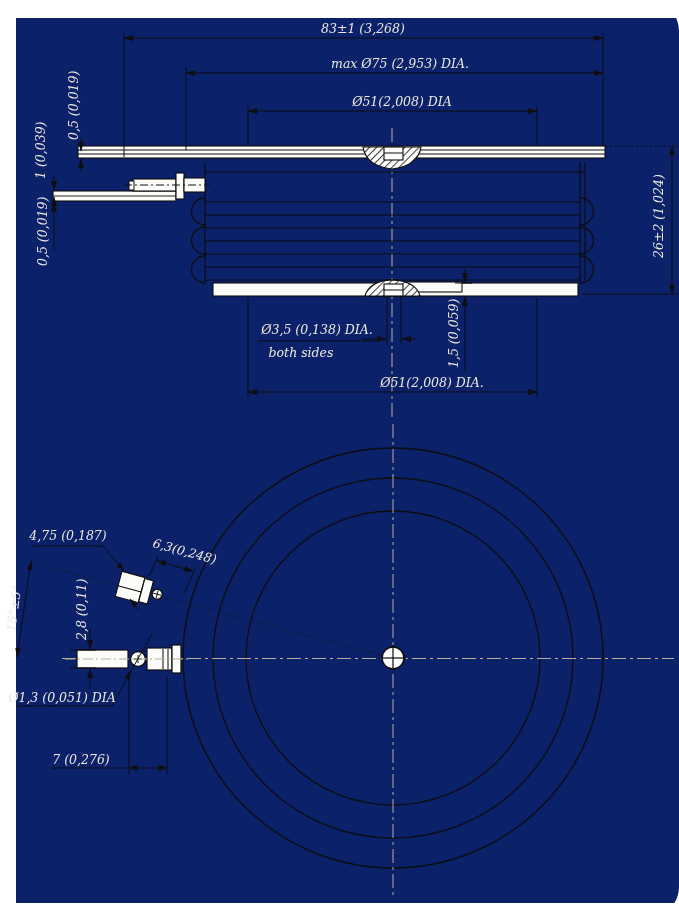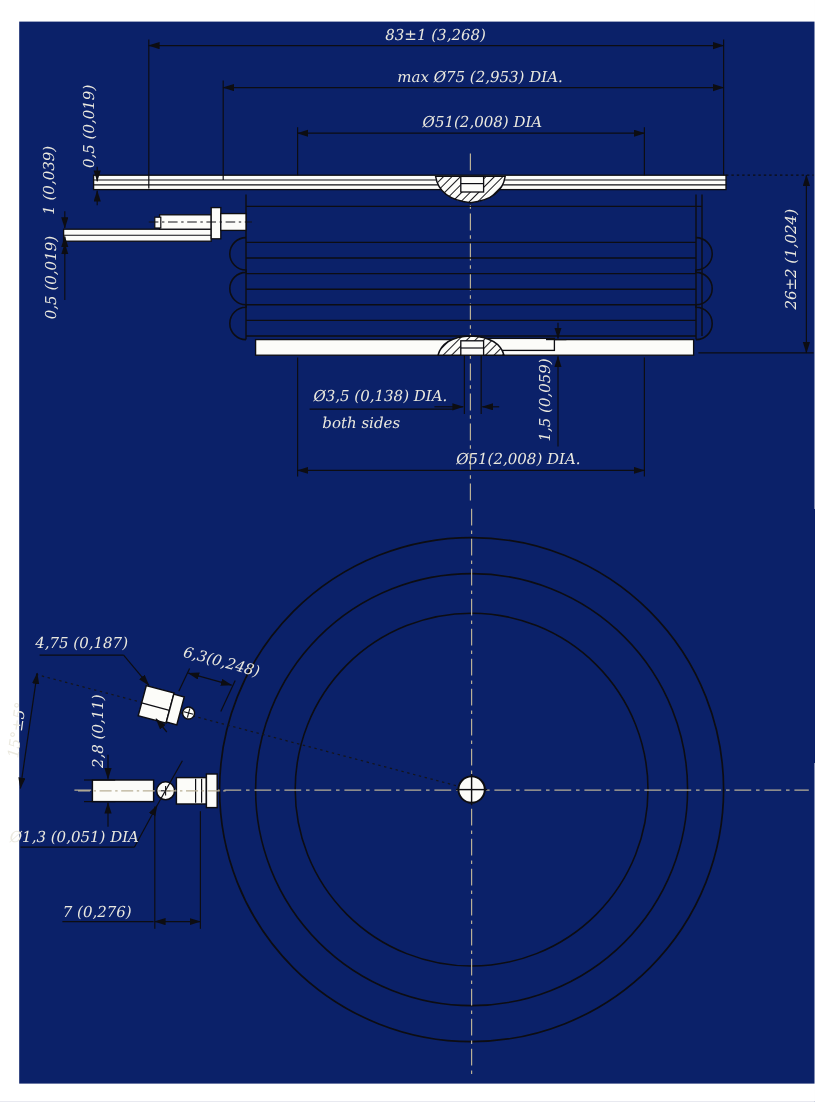--- a/index.html
+++ b/index.html
@@ -1,16 +1,16 @@
 <!DOCTYPE html>
 <html><head>
 <meta charset="utf-8">
 <style>
   html,body{margin:0;padding:0;background:#ffffff;}
-  #stage{position:relative;width:679px;height:918px;background:#ffffff;overflow:hidden;}
+  #stage{position:relative;width:679px;height:918px;background:#ffffff;overflow:hidden;border-radius:31px;}
   svg{position:absolute;left:0;top:0;}
   text{font-family:"DejaVu Serif",serif;font-style:italic;}
 </style>
 </head>
 <body>
 
 <div id="stage">
 <svg width="679" height="918" viewBox="0 0 679 918">
   <defs>
     <marker id="ar" orient="auto-start-reverse" markerWidth="11" markerHeight="8" refX="9" refY="3">

